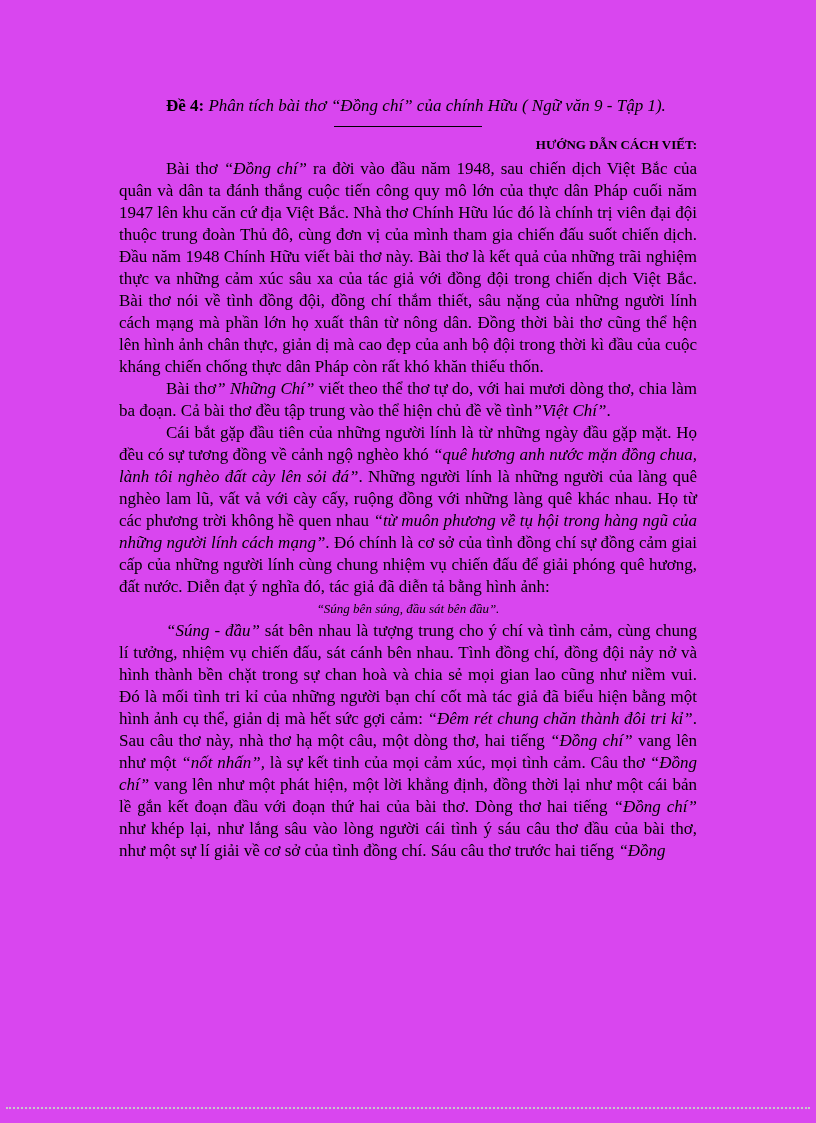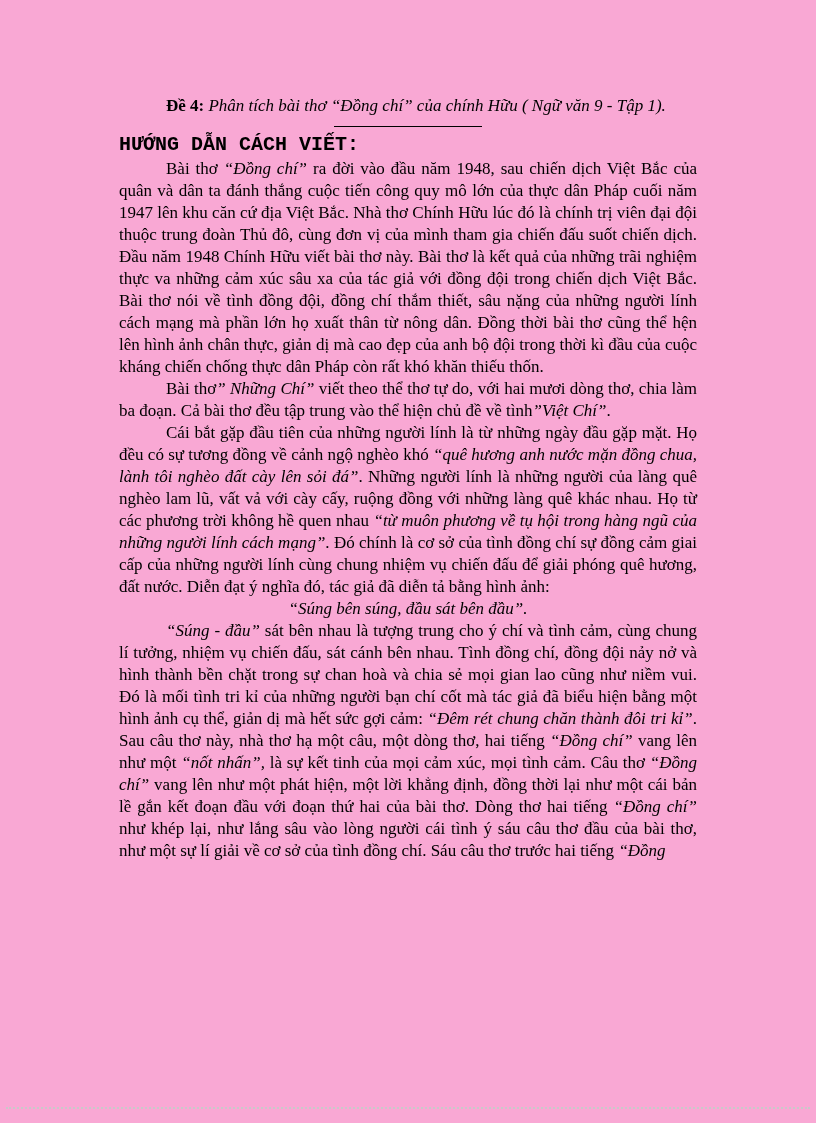--- a/index.html
+++ b/index.html
@@ -5,52 +5,51 @@
   html, body {
     margin: 0;
     padding: 0;
     background: #ffffff;
   }
   .page {
     position: relative;
     width: 816px;
     height: 1123px;
     margin: 0 auto;
-    background: #f9a8d4;
+    background: #d946ef;
     overflow: hidden;
     font-family: "Liberation Serif", "DejaVu Serif", serif;
     color: #000000;
   }
   .content {
     position: absolute;
     left: 119px;
     top: 95px;
     width: 578px;
   }
   .para {
     font-size: 17px;
     line-height: 22px;
     text-align: justify;
     text-indent: 47px;
     margin: 0;
   }
   .verse {
-    font-size: 17px;
+    font-size: 13px;
     line-height: 22px;
     text-align: center;
     text-indent: 0;
     margin: 0;
   }
   .heading {
-    font-size: 20px;
+    font-size: 13px;
     line-height: 22px;
-    text-align: left;
+    text-align: right;
     font-weight: bold;
     margin: 2px 0 2px 0;
-    font-family: Liberation Mono, monospace;
   }
   .divider {
     width: 148px;
     height: 0;
     margin: 9px auto 7px auto;
     border-bottom: 1.5px solid #000000;
   }
   .b { font-weight: bold; }
   .i { font-style: italic; }
   .page-bottom-dots {

